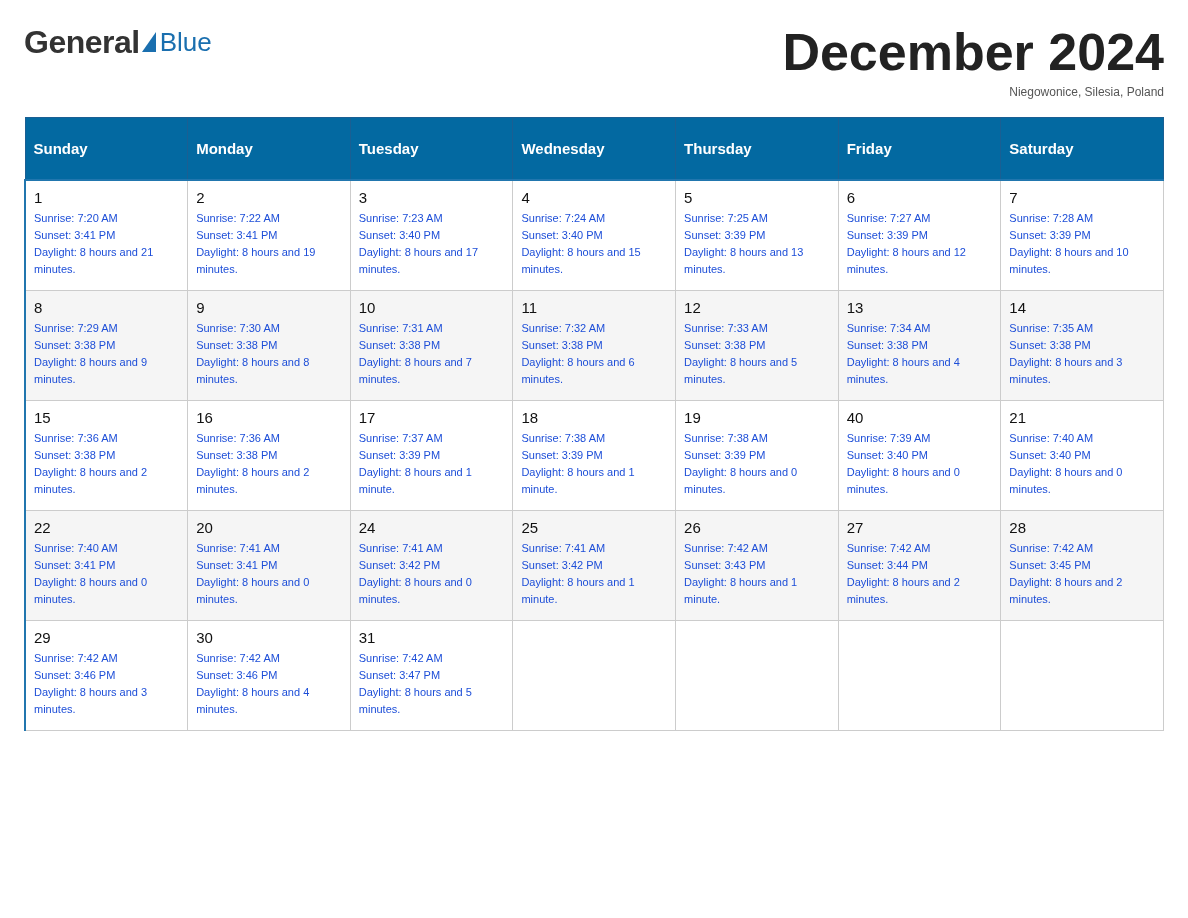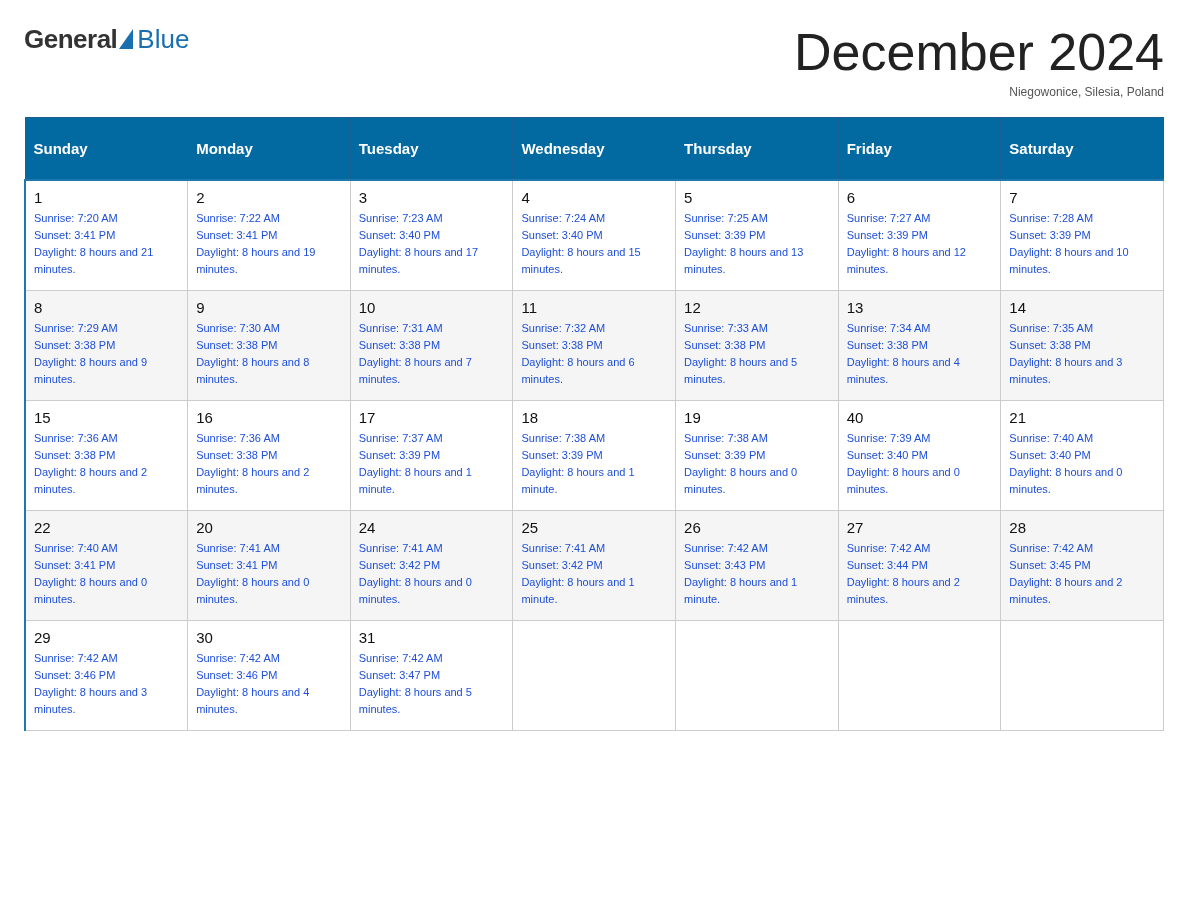--- a/index.html
+++ b/index.html
@@ -19,21 +19,21 @@
     .logo {
       display: flex;
       flex-direction: column;
       align-items: flex-start;
     }
     .logo-top {
       display: flex;
       align-items: center;
     }
     .logo-general {
-      font-size: 26px;
+      font-size: 32px;
       font-weight: bold;
       color: #333;
       letter-spacing: -0.5px;
     }
     .logo-triangle {
       width: 0;
       height: 0;
       border-left: 14px solid transparent;
       border-right: 0px solid transparent;
       border-bottom: 20px solid #1a6faf;
@@ -44,21 +44,21 @@
       font-size: 26px;
       font-weight: normal;
       color: #1a6faf;
       margin-left: 4px;
     }
     .title-section {
       text-align: right;
     }
     .month-title {
       font-size: 52px;
-      font-weight: normal;
+      font-weight: bold;
       color: #222;
       line-height: 1.1;
     }
     .location {
       font-size: 12px;
       color: #555;
       margin-top: 4px;
     }
     table {
       width: 100%;

